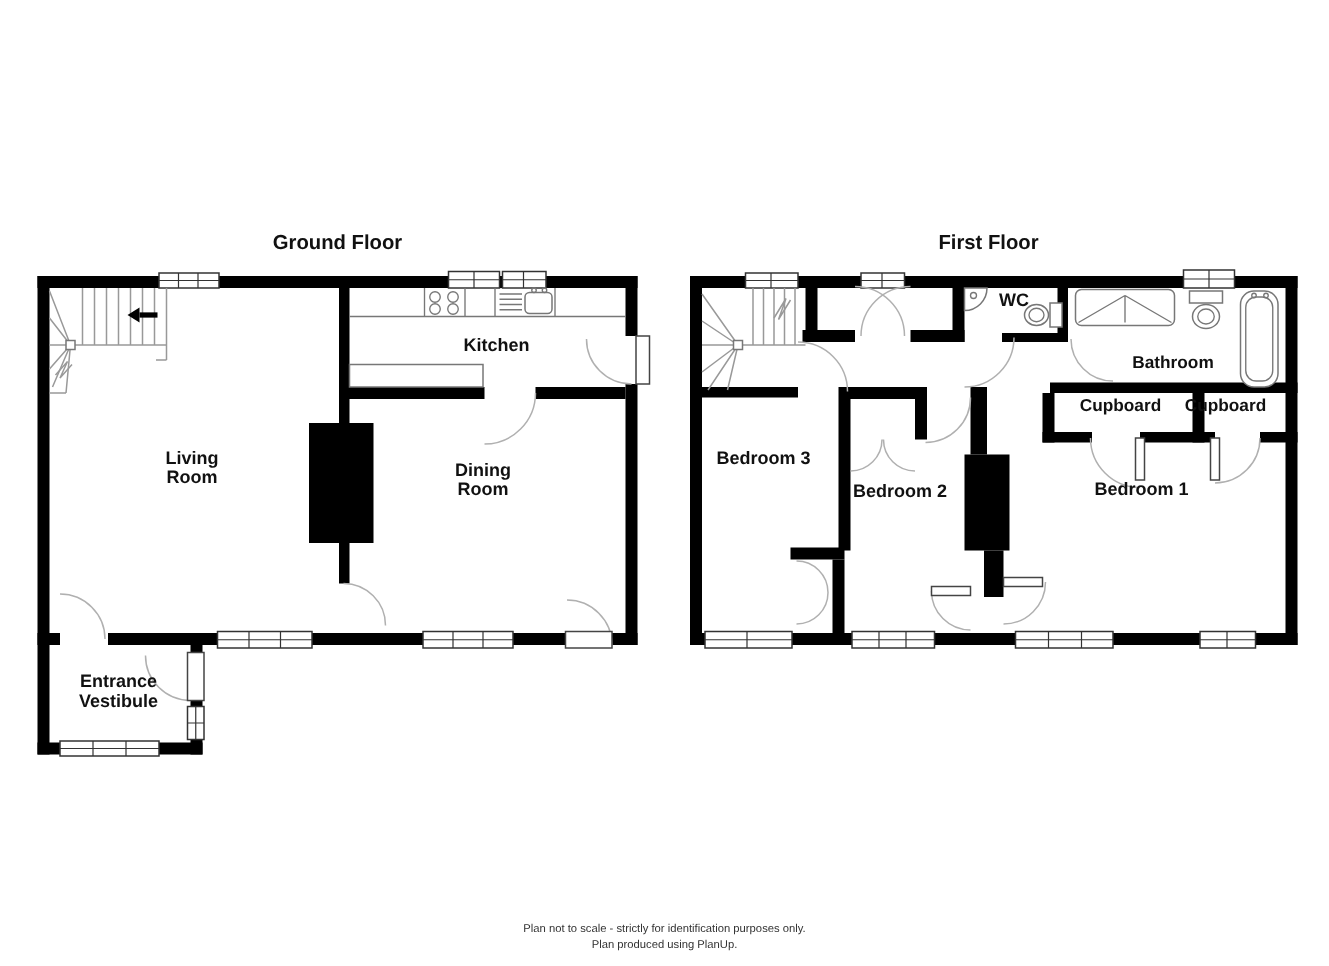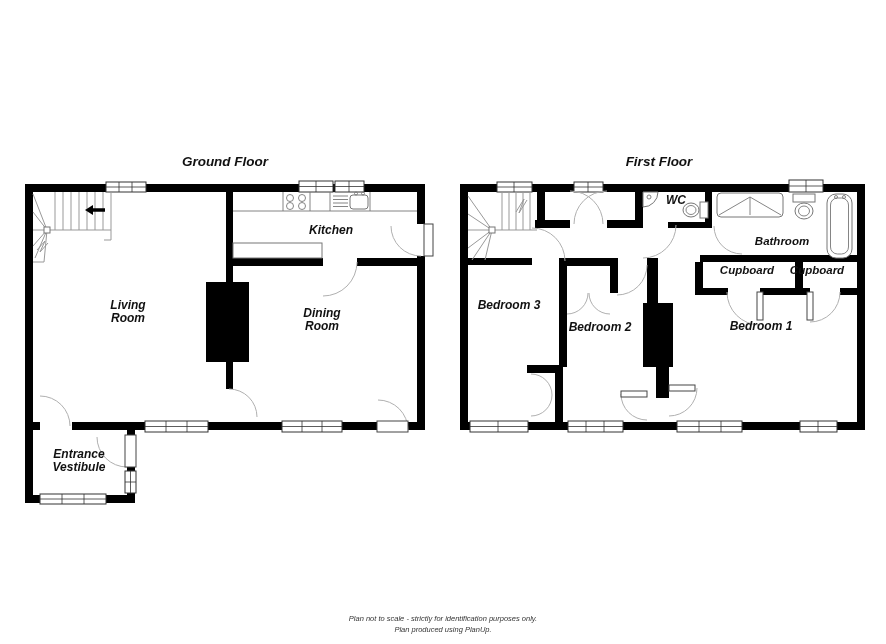--- a/index.html
+++ b/index.html
@@ -1,16 +1,16 @@
 <!DOCTYPE html>
 <html><head>
 <meta charset="utf-8">
 <style>
   html,body{margin:0;padding:0;background:#ffffff;width:886px;height:644px;overflow:hidden;}
-  .canvas{position:relative;width:886px;height:644px;background:#fff;font-family:"Liberation Sans",sans-serif;font-style:italic;}
+  .canvas{position:relative;width:886px;height:644px;background:#fff;font-family:"Liberation Sans",sans-serif;}
   svg{position:absolute;left:0;top:0;}
   text{font-family:"Liberation Sans",sans-serif;fill:#111;}
   .title{font-size:13.5px;font-weight:bold;}
   .room{font-size:12px;font-weight:bold;}
   .small{font-size:11.5px;font-weight:bold;}
   .footer{font-size:7.5px;font-weight:normal;fill:#333;}
   .wall{fill:#000;}
   .win{fill:#fff;stroke:#333;stroke-width:1;}
   .winline{stroke:#333;stroke-width:0.8;fill:none;}
   .arc{stroke:#b0b0b0;stroke-width:1;fill:none;}

